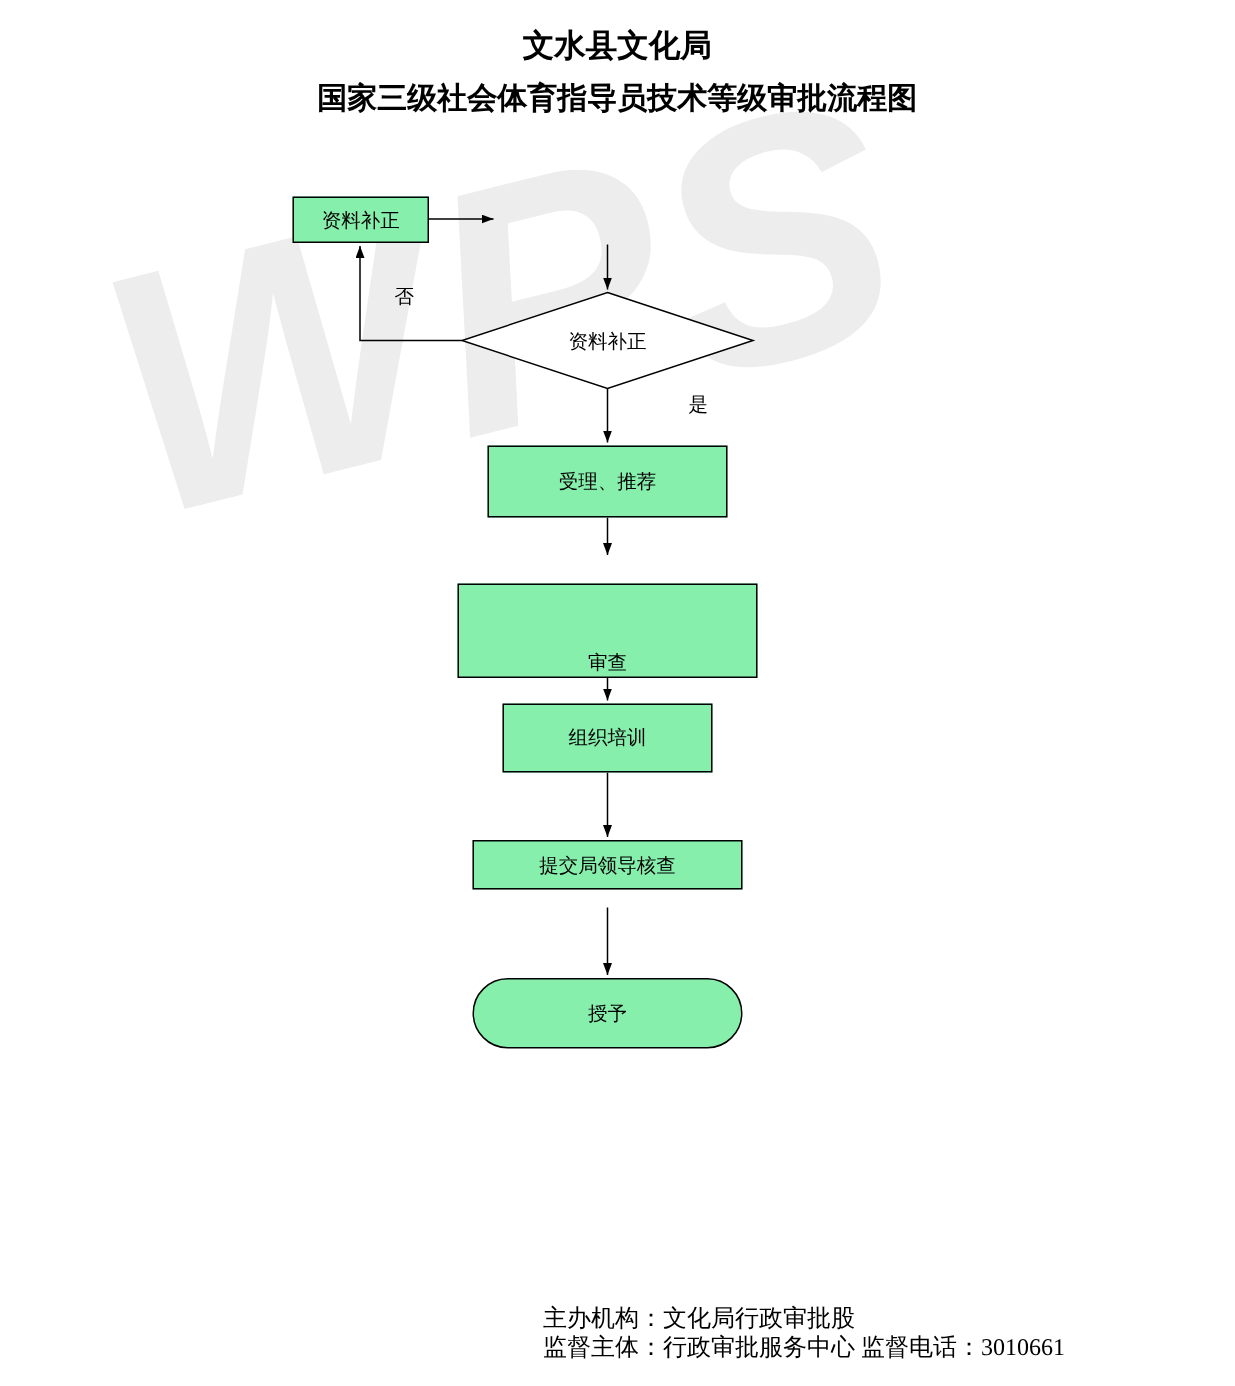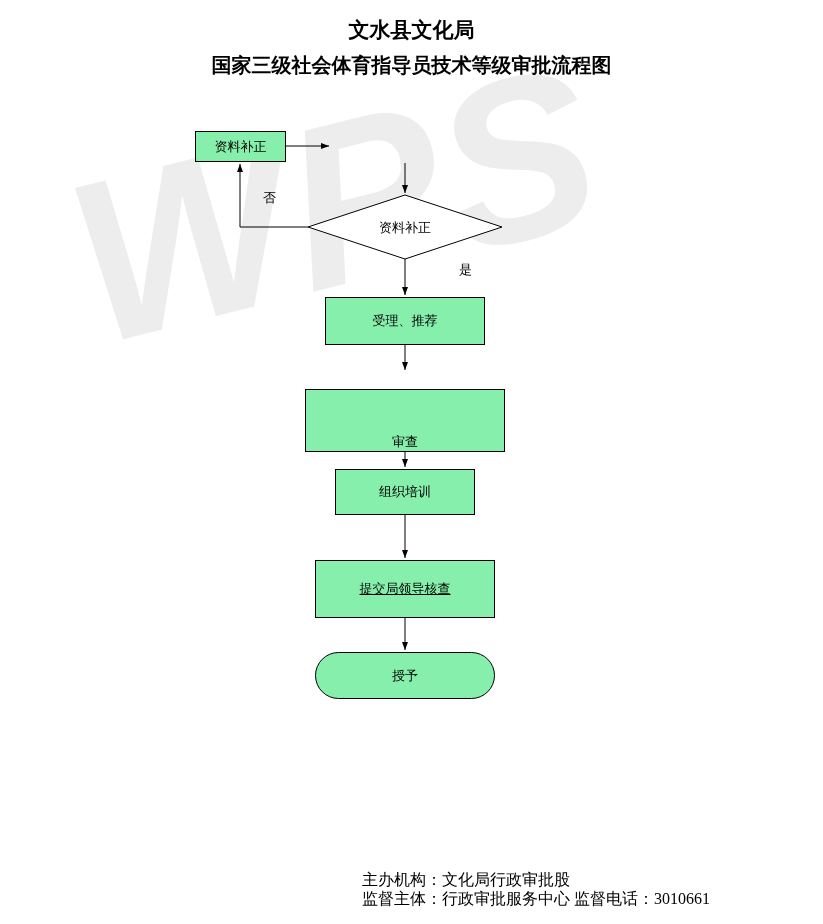--- a/index.html
+++ b/index.html
@@ -137,21 +137,21 @@
   </div>
 
   <div class="node top-text" style="left:305px; top:372px; width:200px; height:63px;">
     <span>审查</span>
   </div>
 
   <div class="node" style="left:335px; top:469px; width:140px; height:46px;">
     <span>组织培训</span>
   </div>
 
-  <div class="node" style="left:315px; top:560px; width:180px; height:58px;text-decoration:underline;">
+  <div class="node" style="left:315px; top:560px; width:180px; height:33px;">
     <span>提交局领导核查</span>
   </div>
 
   <div class="node stadium-lg" style="left:315px; top:652px; width:180px; height:47px;">
     <span>授予</span>
   </div>
 
   <div class="footer">
     <div>主办机构：文化局行政审批股</div>
     <div>监督主体：行政审批服务中心 监督电话：3010661</div>

